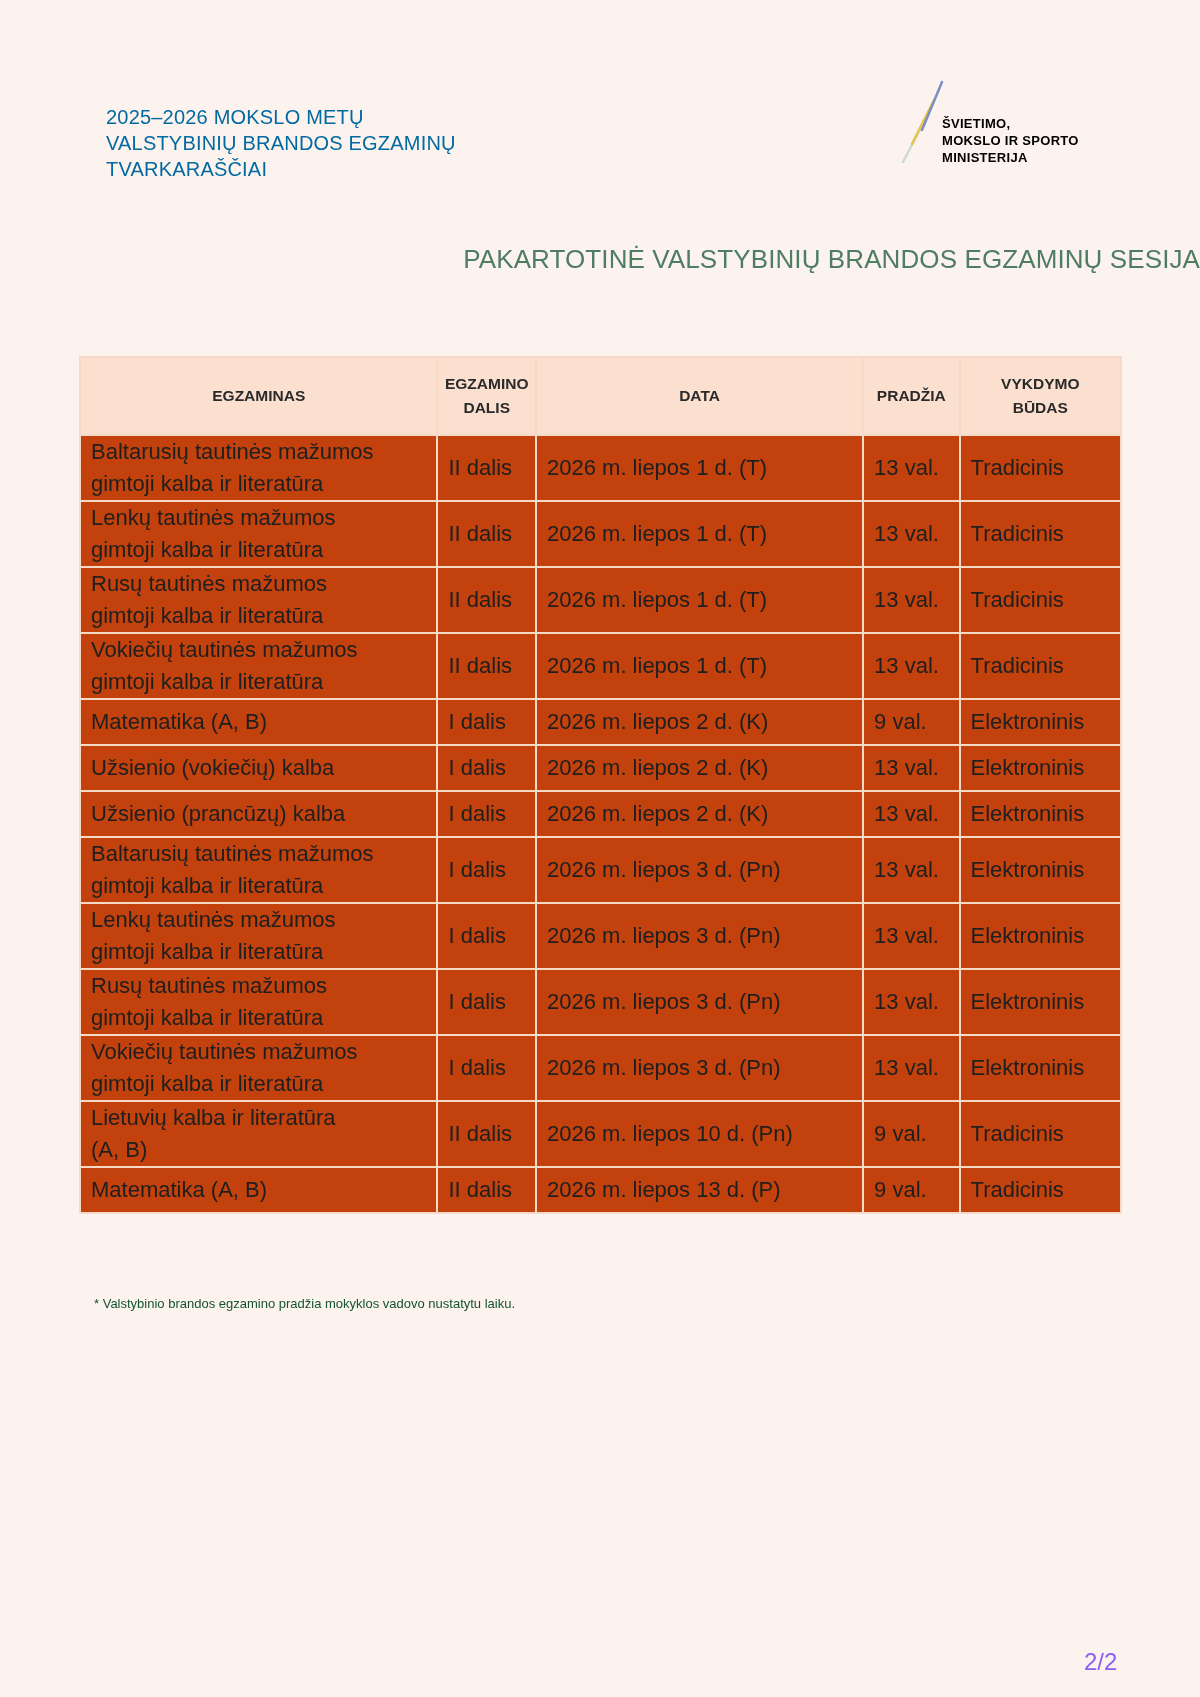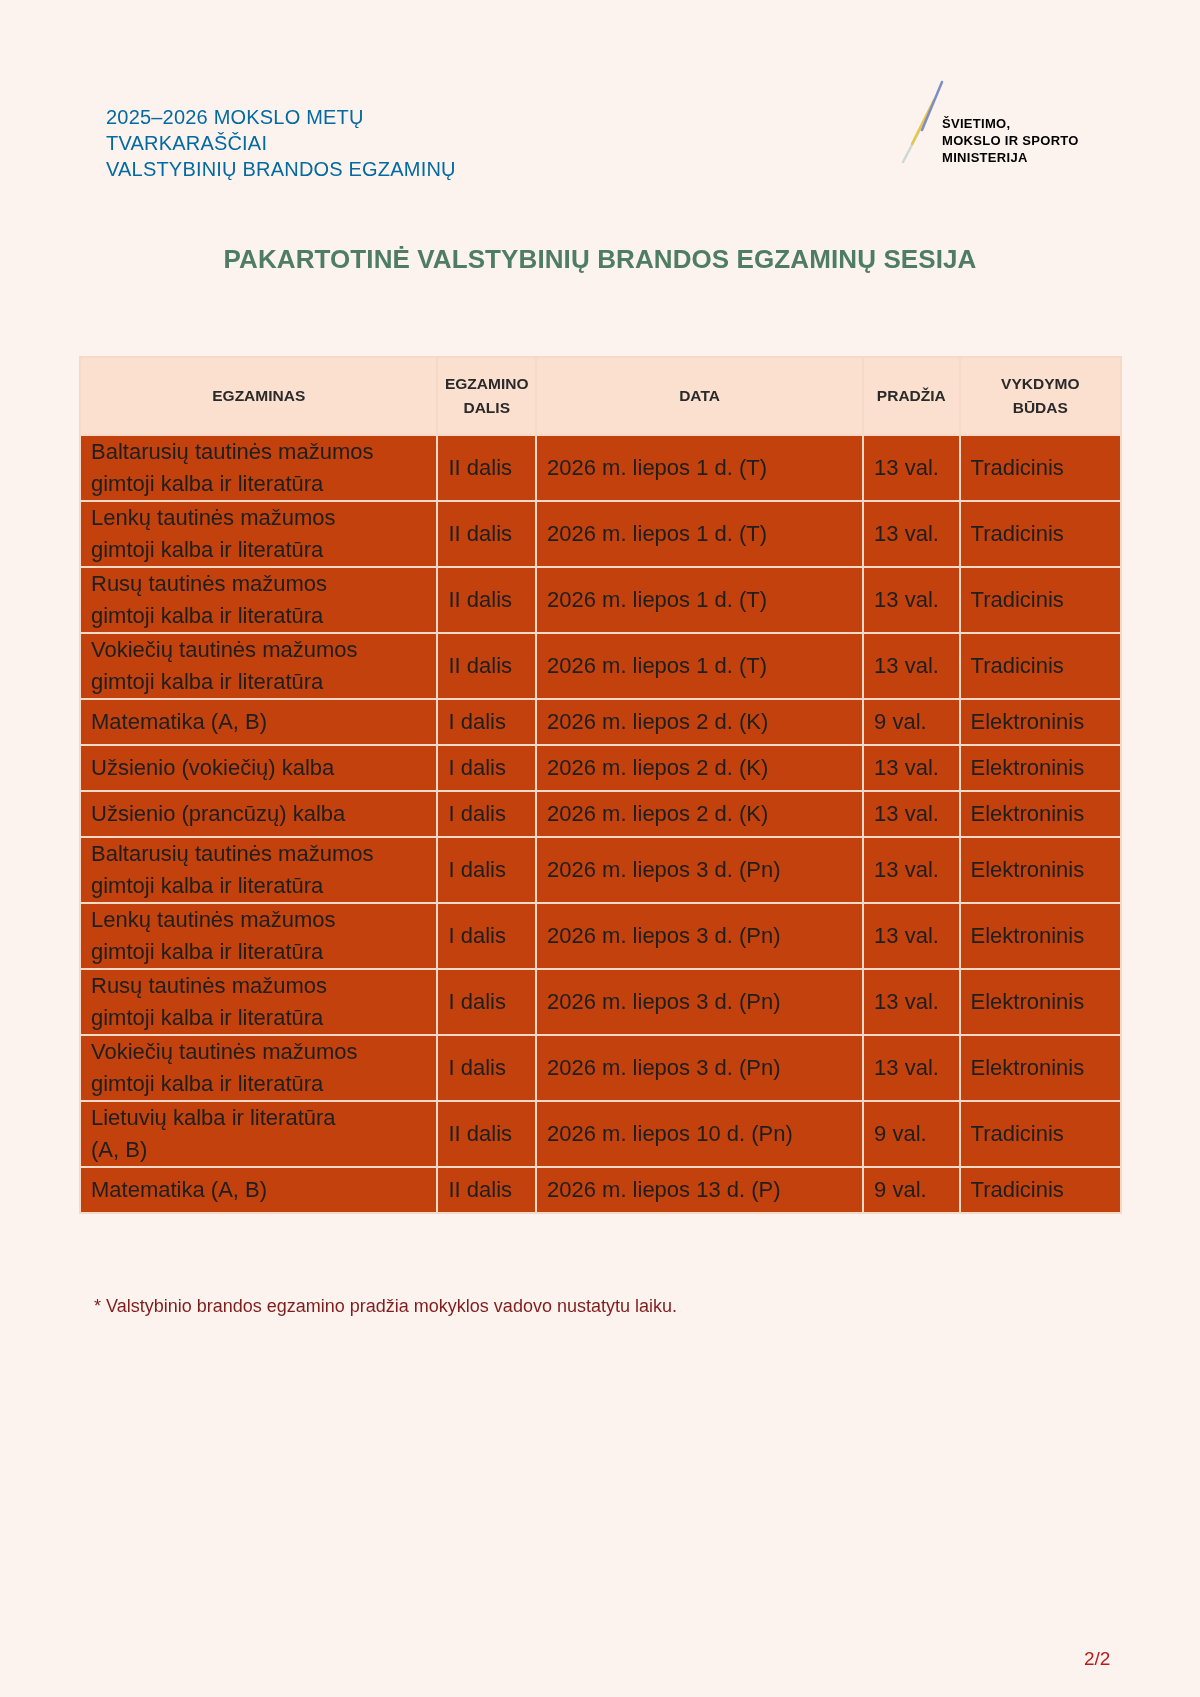--- a/index.html
+++ b/index.html
@@ -22,21 +22,21 @@
   }
   .logo svg { position: absolute; left: 0; top: 0; }
   .logo-text {
     position: absolute; left: 47px; top: 37px;
     font-size: 13px; line-height: 17px; font-weight: bold;
     color: #000000; letter-spacing: 0.3px;
   }
   .logo-text div { white-space: nowrap; }
   .section-title {
     position: absolute; left: 0; width: 1200px; top: 244px;
-    text-align: center; font-size: 26px; font-weight: bold;
+    text-align: right; font-size: 26px; font-weight: normal;
     color: #4f7d64; letter-spacing: 0.1px;
   }
   table.schedule {
     position: absolute; left: 79px; top: 356px;
     width: 1043px;
     border-collapse: collapse;
     background: #c2410c;
   }
   table.schedule th, table.schedule td {
     border: 2px solid #f6d9c6;
@@ -54,34 +54,34 @@
   }
   tr.two-line td { height: 60px; }
   tr.one-line td { height: 44px; }
   .col-exam { width: 331px; }
   .col-part { width: 84px; }
   .col-date { width: 302px; }
   .col-start { width: 82px; }
   .col-mode { width: 144px; }
   .footnote {
     position: absolute; left: 94px; top: 1296px;
-    font-size: 18px; color: #7f1d1d;
+    font-size: 13px; color: #14532d;
   }
   .page-num {
     position: absolute; left: 1084px; top: 1648px;
-    font-size: 19px; color: #b91c1c;
+    font-size: 24px; color: #8b5cf6;
   }
 </style>
 </head>
 <body>
 
 <div class="header-title">
   <div>2025–2026 MOKSLO METŲ</div>
+  <div>VALSTYBINIŲ BRANDOS EGZAMINŲ</div>
   <div>TVARKARAŠČIAI</div>
-  <div>VALSTYBINIŲ BRANDOS EGZAMINŲ</div>
 </div>
 
 <div class="logo">
   <svg width="50" height="90" viewBox="0 0 50 90">
     <line x1="8" y1="84" x2="30" y2="42" stroke="#cdd9d4" stroke-width="2.5" stroke-linecap="round"></line>
     <line x1="17" y1="66" x2="39" y2="22" stroke="#e6c54a" stroke-width="2.5" stroke-linecap="round"></line>
     <line x1="27" y1="52" x2="47" y2="4" stroke="#7b8fc4" stroke-width="2.5" stroke-linecap="round"></line>
   </svg>
   <div class="logo-text">
     <div>ŠVIETIMO,</div>

